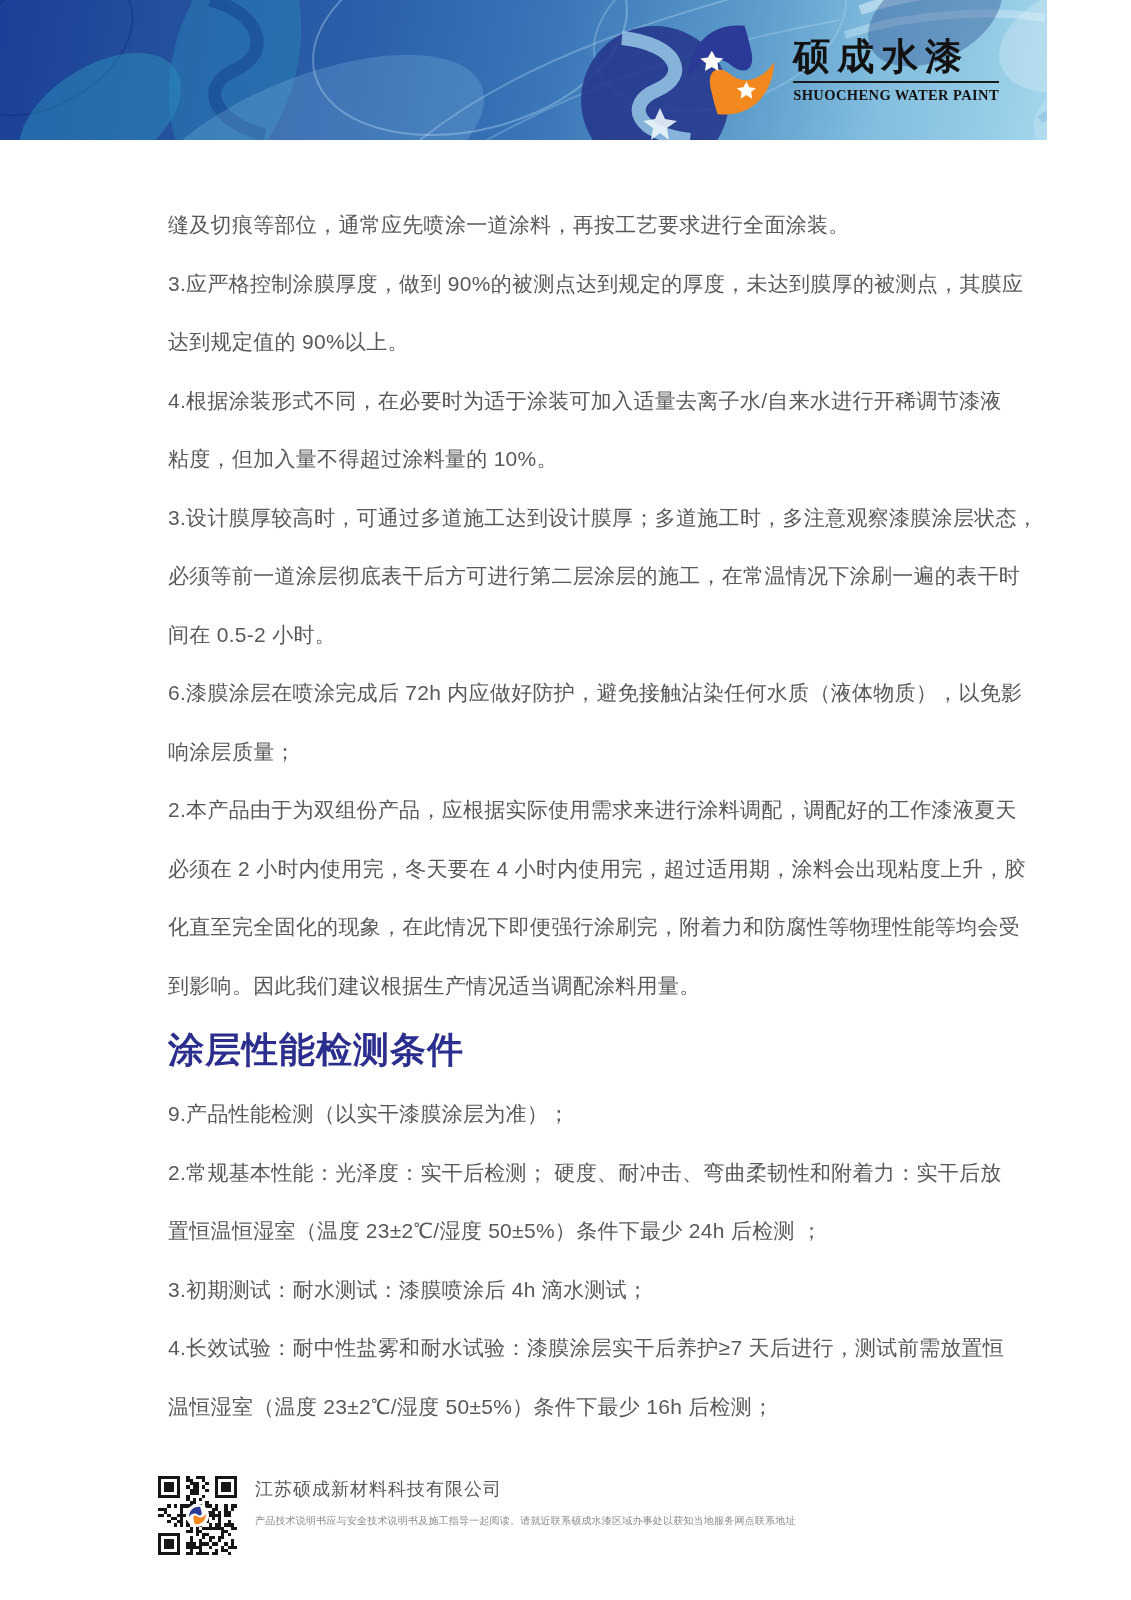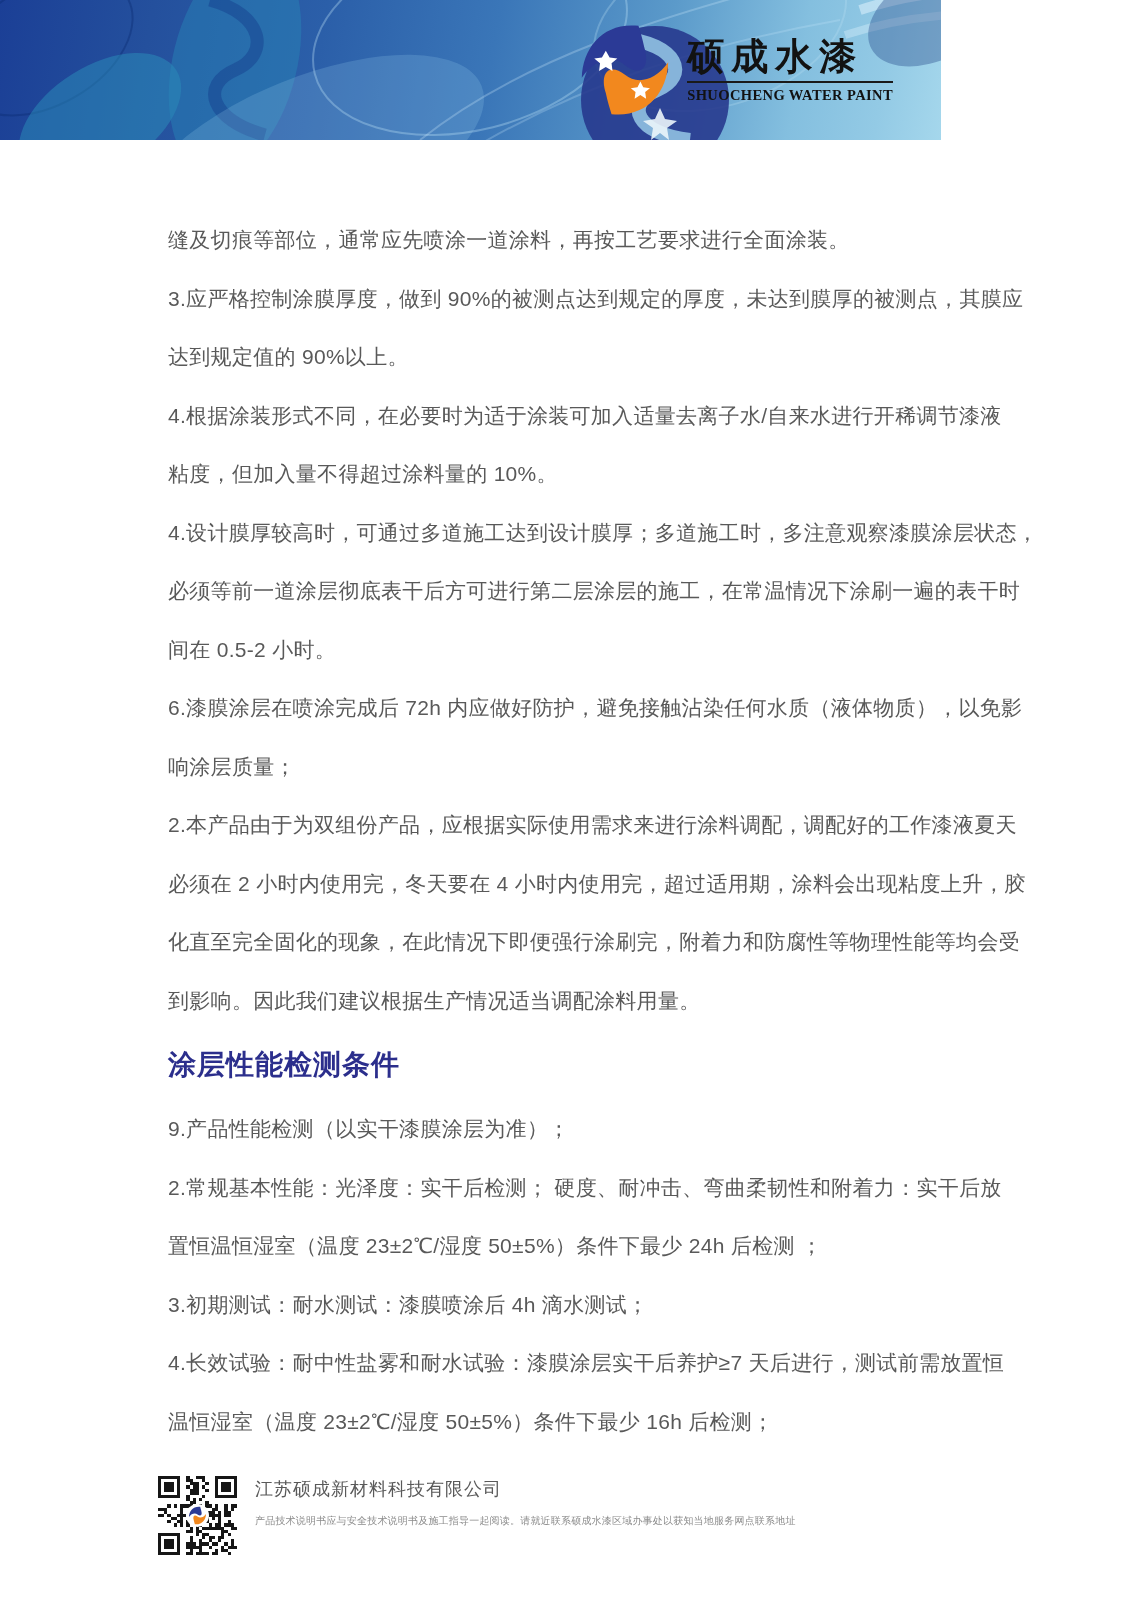--- a/index.html
+++ b/index.html
@@ -10,21 +10,21 @@
     width: 1131px;
     height: 1600px;
     background: #ffffff;
     overflow: hidden;
   }
 
   
   .banner {
     position: absolute;
     left: 0; top: 0;
-    width: 941px; height: 140px;
+    width: 1047px; height: 140px;
     background: linear-gradient(100deg,
       #1b3f96 0%, #24509d 16%, #2b5fa9 34%,
       #3a76b8 52%, #5b9aca 70%, #84bfdf 84%,
       #93cae5 93%, #a5d7ec 100%);
     overflow: hidden;
   }
   .banner svg.watermark { position: absolute; left: 0; top: 0; }
 
   .brand {
     position: absolute;
@@ -56,37 +56,37 @@
     letter-spacing: 0.4px;
     font-family: "Liberation Serif", serif;
     white-space: nowrap;
     text-align: center;
   }
 
   
   .content {
     position: absolute;
     left: 168px;
-    top: 211px;
+    top: 196px;
     width: 830px;
   }
   .line {
     height: 58.5px;
     display: flex;
     align-items: center;
     font-size: 21px;
     color: #595959;
     white-space: nowrap;
     letter-spacing: 0.3px;
   }
   .section-heading {
     height: 70px;
     display: flex;
     align-items: center;
-    font-size: 28px;
+    font-size: 36px;
     font-weight: bold;
     color: #2b2e8c;
     letter-spacing: 1px;
     white-space: nowrap;
   }
 
   
   .footer {
     position: absolute;
     left: 158px;
@@ -172,21 +172,21 @@
       </div>
     </div>
   </div>
 
   <div class="content">
     <div class="line">缝及切痕等部位，通常应先喷涂一道涂料，再按工艺要求进行全面涂装。</div>
     <div class="line">3.应严格控制涂膜厚度，做到 90%的被测点达到规定的厚度，未达到膜厚的被测点，其膜应</div>
     <div class="line">达到规定值的 90%以上。</div>
     <div class="line">4.根据涂装形式不同，在必要时为适于涂装可加入适量去离子水/自来水进行开稀调节漆液</div>
     <div class="line">粘度，但加入量不得超过涂料量的 10%。</div>
-    <div class="line">4.设计膜厚较高时，可通过多道施工达到设计膜厚；多道施工时，多注意观察漆膜涂层状态，</div>
+    <div class="line">3.设计膜厚较高时，可通过多道施工达到设计膜厚；多道施工时，多注意观察漆膜涂层状态，</div>
     <div class="line">必须等前一道涂层彻底表干后方可进行第二层涂层的施工，在常温情况下涂刷一遍的表干时</div>
     <div class="line">间在 0.5-2 小时。</div>
     <div class="line">6.漆膜涂层在喷涂完成后 72h 内应做好防护，避免接触沾染任何水质（液体物质），以免影</div>
     <div class="line">响涂层质量；</div>
     <div class="line">2.本产品由于为双组份产品，应根据实际使用需求来进行涂料调配，调配好的工作漆液夏天</div>
     <div class="line">必须在 2 小时内使用完，冬天要在 4 小时内使用完，超过适用期，涂料会出现粘度上升，胶</div>
     <div class="line">化直至完全固化的现象，在此情况下即便强行涂刷完，附着力和防腐性等物理性能等均会受</div>
     <div class="line">到影响。因此我们建议根据生产情况适当调配涂料用量。</div>
 
     <div class="section-heading">涂层性能检测条件</div>

